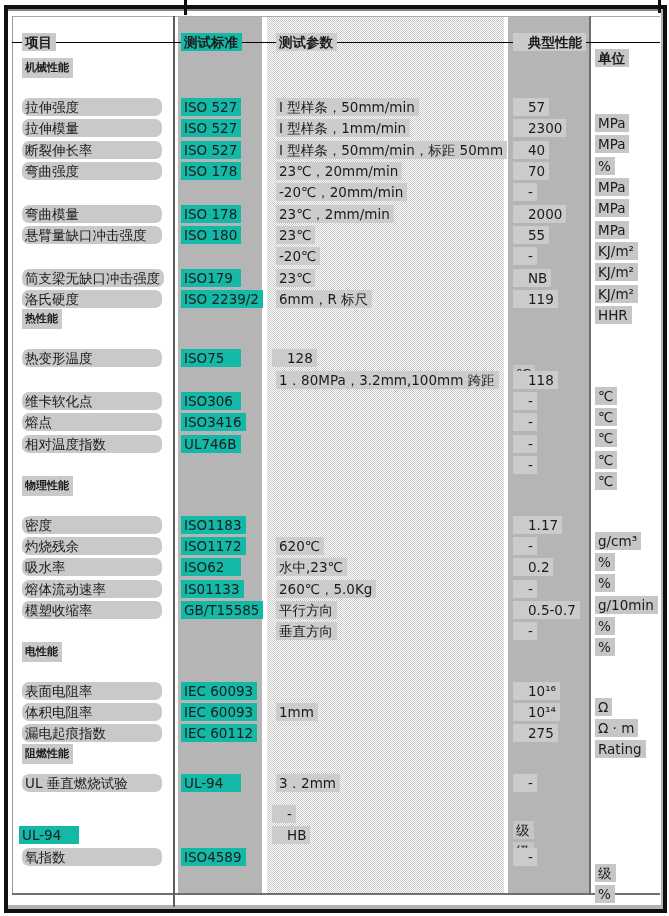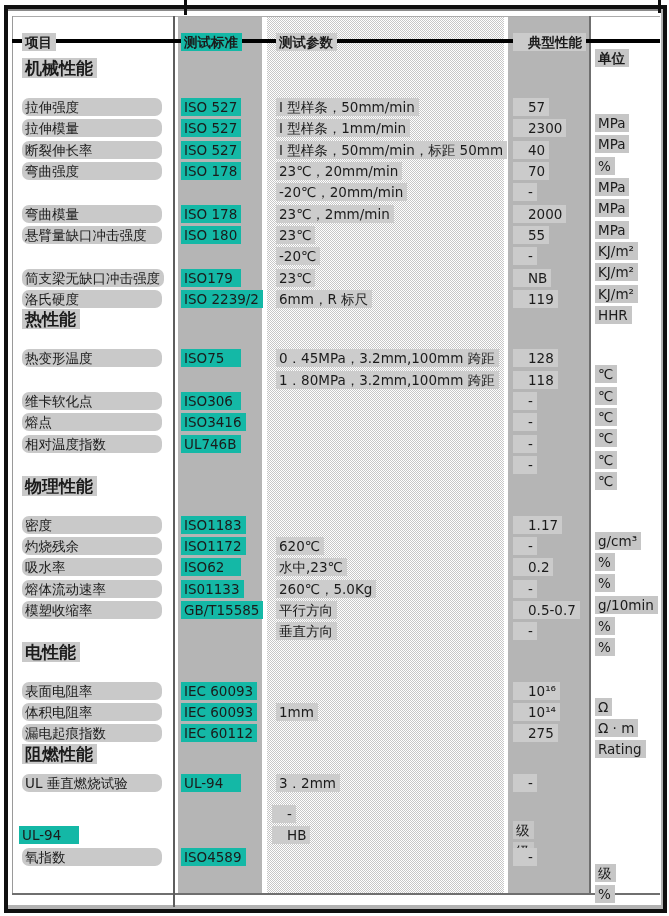--- a/index.html
+++ b/index.html
@@ -32,37 +32,37 @@
   .band.col4 { left:496px; width:82px; background:#b5b5b5; }
   .line { position:absolute; background:#8a8a8a; }
   .line.top { left:0; top:0; width:648px; height:1px; background:#ababab; }
   .line.left { left:0; top:0; width:1px; height:879px; background:#9a9a9a; }
   .line.bottom { left:0; top:877px; width:648px; height:2px; background:#6f6f6f; }
   .line.div1 { left:161px; top:0; width:2px; height:891px; background:#5d5d5d; }
   .line.div2 { left:577px; top:0; width:2px; height:879px; background:#6f6f6f; }
 
   .content { position:relative; z-index:1; }
   .hrow, .row, .sec-title-row { display:grid; grid-template-columns:162px 93px 241px 82px 70px; align-items:center; }
-  .hrow { height:27px; border-bottom:4px solid #000000; }
+  .hrow { height:27px; border-bottom:1px solid #000000; }
   .sec-title-row { height:38px; align-items:end; padding-bottom:3px; }
   .row { height:21.35px; }
 
   .c { overflow:visible; white-space:nowrap; }
   .c1 { padding-left:10px; }
   .c2 { padding-left:7px; }
   .c3 { padding-left:9px; }
   .c4 { padding-left:5px; }
   .c5 { padding-left:5px;margin-top:32px; }
 
   .hl {
     display:inline-block; background:#c9c9c9; white-space:nowrap;
     font-size:13.5px; line-height:16px; padding:1px 4px 1px 3px;
   }
   .hrow .hl { font-weight:bold; font-size:13.5px; }
-  .sec-title { font-weight:bold; font-size:17px; line-height:18px; }
+  .sec-title { font-weight:bold; font-size:11px; line-height:18px; }
   .hl1 { min-width:140px;border-radius:7px; }
   .hl2 { min-width:60px; background:#14b8a6; }
   .hl3 { background:#cccccc; }
   .hl4 { min-width:10px; background:#cbcbcb;padding-left:15px; }
   .hl5 { background:#c6c6c6; }
 </style>
 </head>
 <body>
 
 <div class="page">
@@ -163,21 +163,20 @@
             <div class="c c3"><span class="hl hl3">6mm，R 标尺</span></div>
             <div class="c c4"><span class="hl hl4">119</span></div>
             <div class="c c5"><span class="hl hl5">HHR</span></div>
           </div>
           <div class="sec-title-row">
             <div class="c c1"><span class="hl sec-title">热性能</span></div>
           </div>
           <div class="row">
             <div class="c c1"><span class="hl hl1">热变形温度</span></div>
             <div class="c c2"><span class="hl hl2">ISO75</span></div>
-            <div class="c c3"><span class="hl hl3">0．45MPa，3.2mm,100mm 跨距</span></div>
             <div class="c c4"><span class="hl hl4">128</span></div>
             <div class="c c5"><span class="hl hl5">℃</span></div>
           </div>
           <div class="row">
             <div class="c c1"></div>
             <div class="c c2"></div>
             <div class="c c3"><span class="hl hl3">1．80MPa，3.2mm,100mm 跨距</span></div>
             <div class="c c4"><span class="hl hl4">118</span></div>
             <div class="c c5"><span class="hl hl5">℃</span></div>
           </div>

